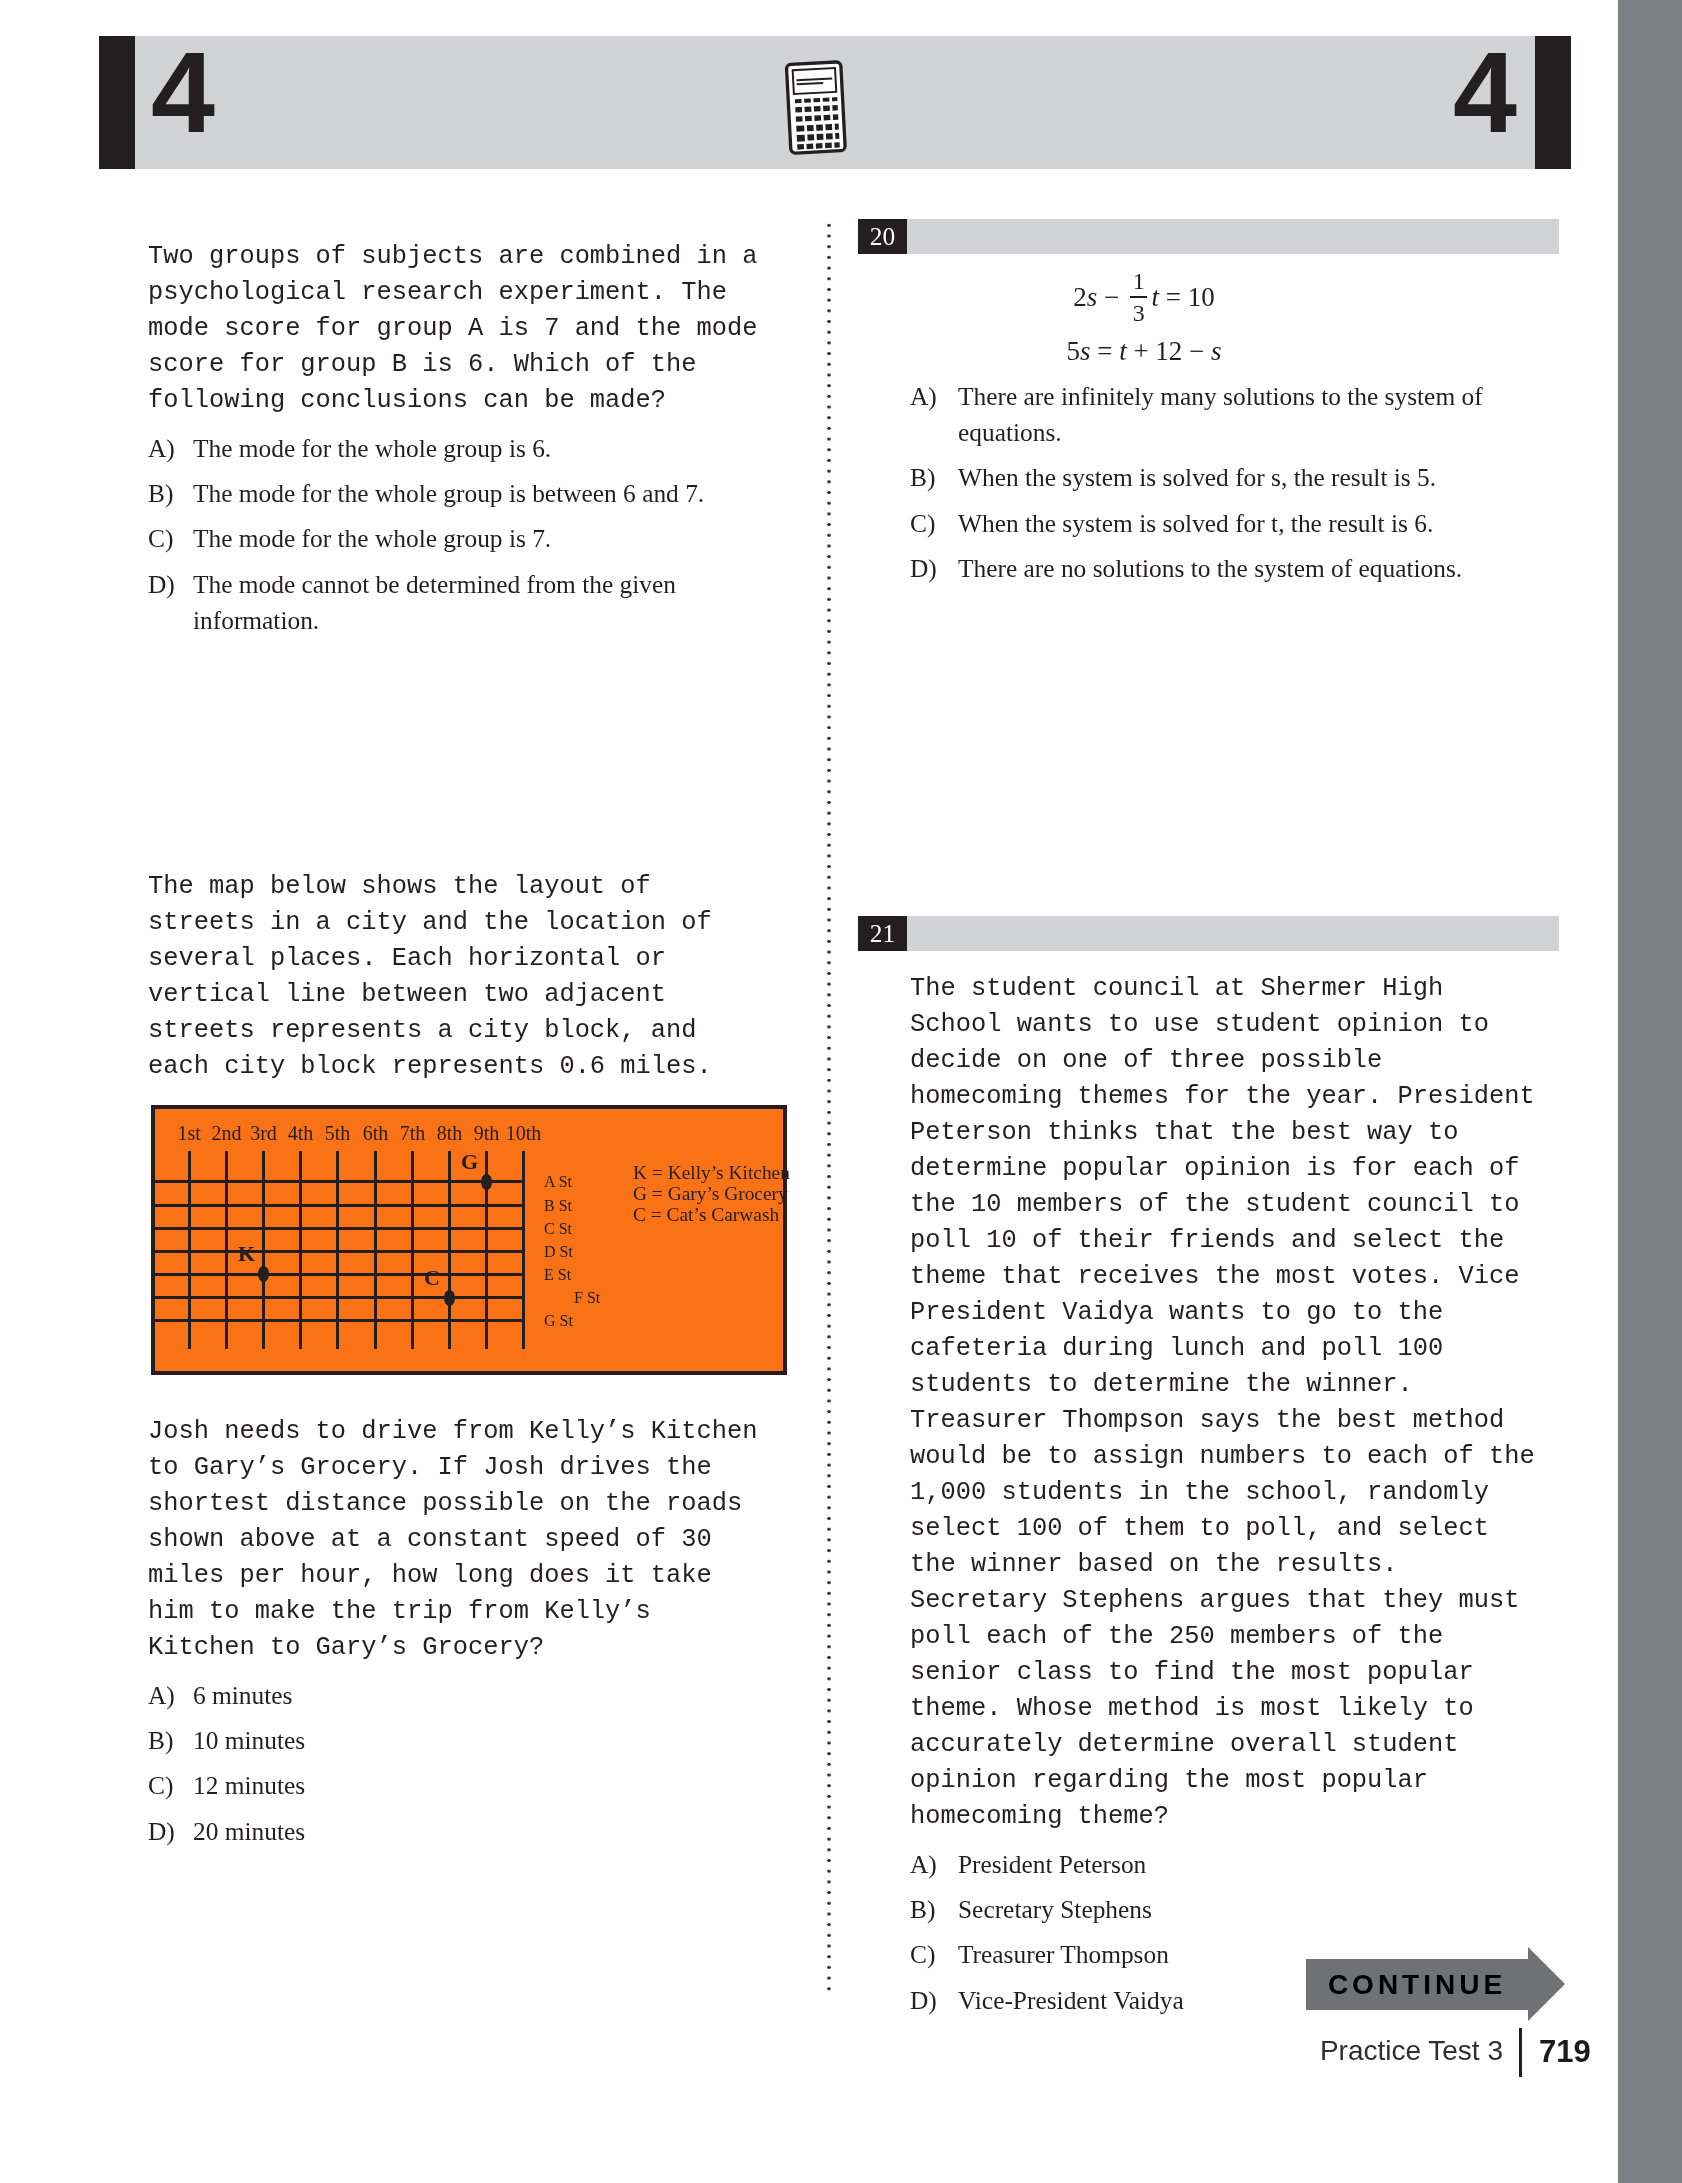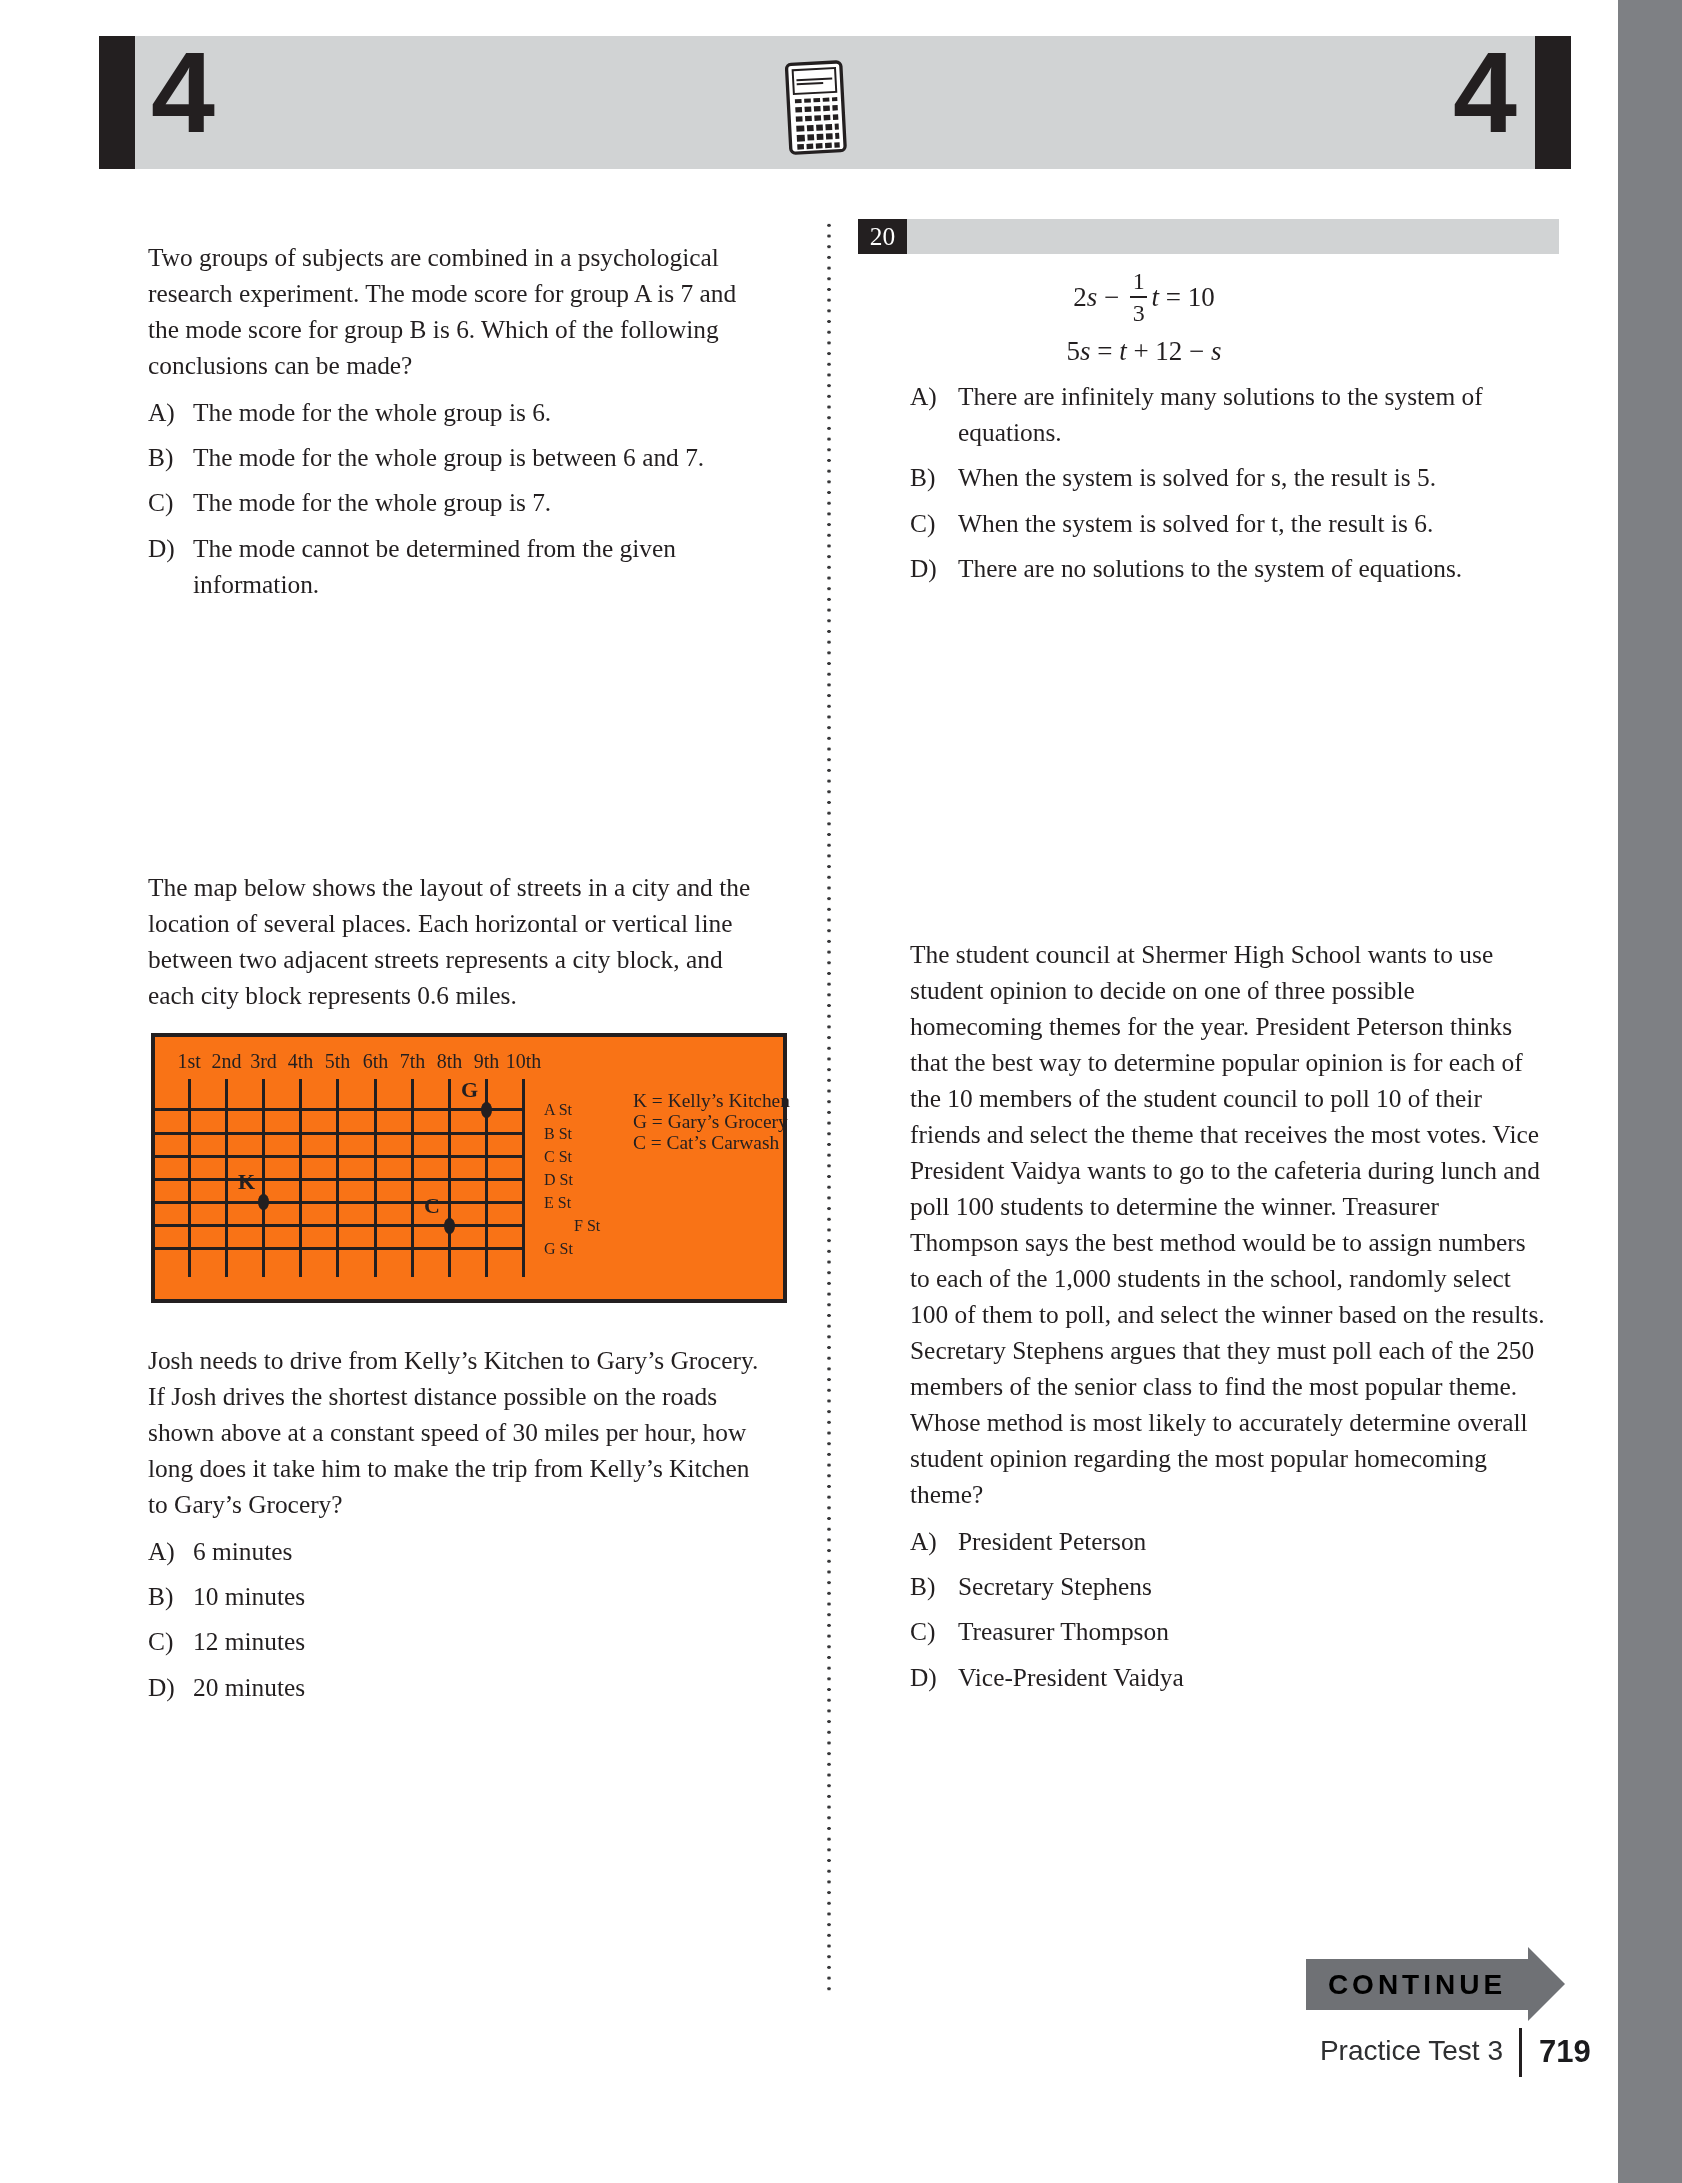--- a/index.html
+++ b/index.html
@@ -31,21 +31,21 @@
   #q18{left:99px;top:219px;width:696px;}
   #q19{left:99px;top:849px;width:696px;}
   #q20{left:858px;top:219px;width:701px;}
   #q21{left:858px;top:916px;width:701px;}
 
   .q-header{position:relative;height:35px;}
   .q-badge{position:absolute;left:0;top:0;width:49px;height:35px;background:#231f20;
       color:#ffffff;font-size:25.4px;display:flex;align-items:center;justify-content:center;}
   .q-graybar{position:absolute;left:49px;right:0;top:0;height:35px;background:#d1d3d4;}
 
-  .q-body{margin:20px 0 0 49px;width:621px;font-size:25.4px;line-height:36px;}
+  .q-body{margin:20px 0 0 49px;width:621px;font-size:25.4px;line-height:36px;font-family:Liberation Mono, monospace;}
   .right-col .q-body{margin-left:52px;width:639px;}
   .q-body.after-figure{margin-top:39px;}
 
   .choices{margin:10.7px 0 0 49px;}
   .right-col .choices{margin-left:52px;}
   .choice{display:flex;margin-bottom:9.4px;font-size:25.4px;line-height:36px;}
   .choice-label{flex:0 0 45px;}
   .right-col .choice-label{flex:0 0 48px;}
   .choice-text{flex:1;}
 
@@ -268,20 +268,24 @@
           <div class="choice-text">When the system is solved for t, the result is 6.</div>
         </div>
         <div class="choice">
           <span class="choice-label">D)</span>
           <div class="choice-text">There are no solutions to the system of equations.</div>
         </div>
       </div>
   </section>
 
   <section class="q-block right-col" id="q21">
+    <div class="q-header">
+      <div class="q-badge">21</div>
+      <div class="q-graybar"></div>
+    </div>
     <p class="q-body">The student council at Shermer High School wants to use student opinion to decide on one of three possible homecoming themes for the year. President Peterson thinks that the best way to determine popular opinion is for each of the 10 members of the student council to poll 10 of their friends and select the theme that receives the most votes. Vice President Vaidya wants to go to the cafeteria during lunch and poll 100 students to determine the winner. Treasurer Thompson says the best method would be to assign numbers to each of the 1,000 students in the school, randomly select 100 of them to poll, and select the winner based on the results. Secretary Stephens argues that they must poll each of the 250 members of the senior class to find the most popular theme. Whose method is most likely to accurately determine overall student opinion regarding the most popular homecoming theme?</p>
     <div class="choices">
         <div class="choice">
           <span class="choice-label">A)</span>
           <div class="choice-text">President Peterson</div>
         </div>
         <div class="choice">
           <span class="choice-label">B)</span>
           <div class="choice-text">Secretary Stephens</div>
         </div>

